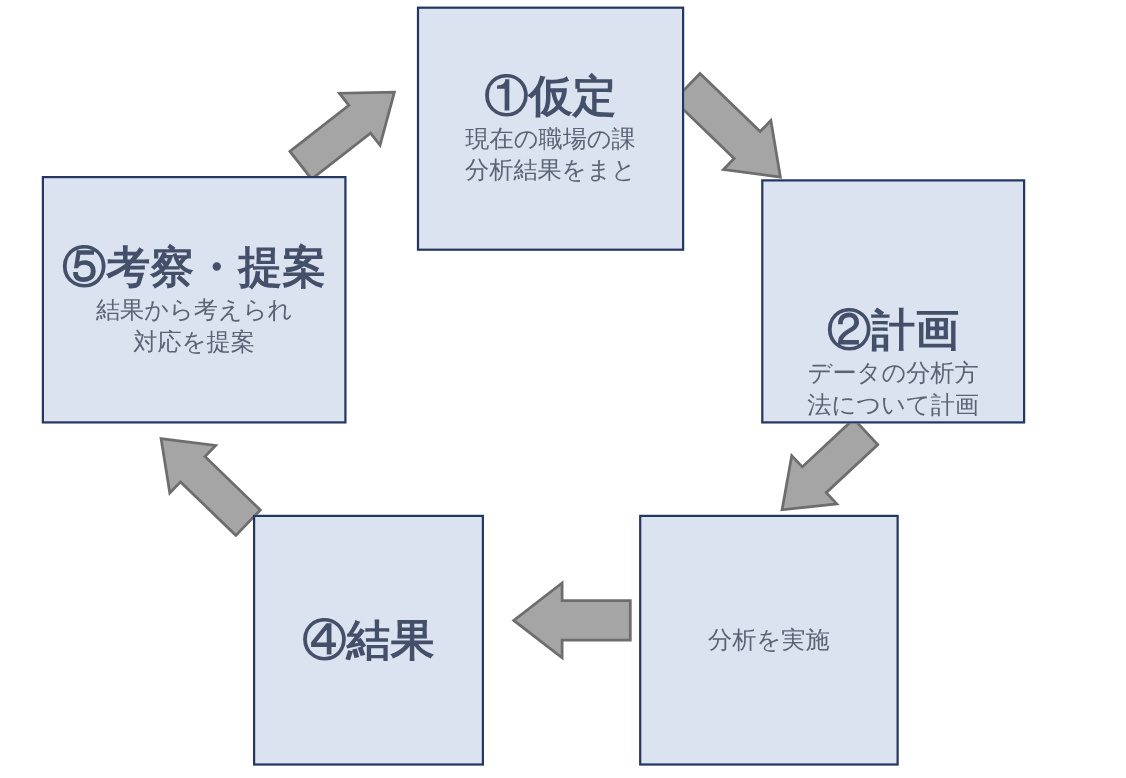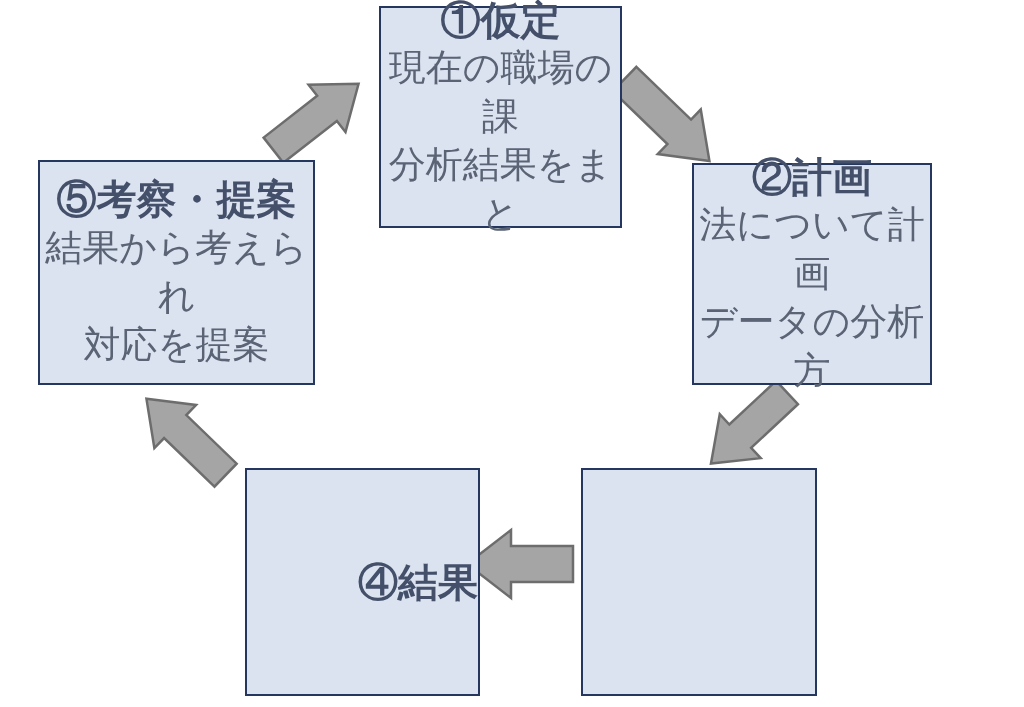--- a/index.html
+++ b/index.html
@@ -27,31 +27,31 @@
     text-align: center;
   }
   .step-title {
     font-size: 40px;
     font-weight: bold;
     color: #44506a;
     line-height: 1.22;
     white-space: nowrap;
   }
   .step-desc {
-    font-size: 37px;
+    font-size: 22px;
     color: #5a6474;
     line-height: 1.31;
   }
   .step-desc div {
     min-height: 0;
   }
   #box1 { left: 379px; top: 6px;   width: 243px; height: 222px; }
-  #box2 { left: 692px; top: 163px; width: 240px; height: 222px; }
+  #box2 { left: 692px; top: 163px; width: 240px; height: 222px; justify-content: flex-end; }
   #box3 { left: 581px; top: 468px; width: 236px; height: 228px; }
-  #box4 { left: 245px; top: 468px; width: 235px; height: 228px; align-items: flex-end; }
+  #box4 { left: 230px; top: 468px; width: 210px; height: 228px; }
   #box5 { left: 38px;  top: 160px; width: 277px; height: 225px; }
 
   #arrow-layer {
     position: absolute;
     left: 0;
     top: 0;
     width: 1024px;
     height: 707px;
     pointer-events: none;
   }
@@ -89,26 +89,29 @@
     <div class="step-title">①仮定</div>
     <div class="step-desc">
       <div>現在の職場の課</div>
       <div>分析結果をまと</div>
     </div>
   </div>
 
   <div id="box2" class="step-box">
     <div class="step-title">②計画</div>
     <div class="step-desc">
+      <div>データの分析方</div>
       <div>法について計画</div>
-      <div>データの分析方</div>
     </div>
   </div>
 
   <div id="box3" class="step-box">
+    <div class="step-desc">
+      <div>分析を実施</div>
+    </div>
   </div>
 
   <div id="box4" class="step-box">
     <div class="step-title">④結果</div>
   </div>
 
   <div id="box5" class="step-box">
     <div class="step-title">⑤考察・提案</div>
     <div class="step-desc">
       <div>結果から考えられ</div>

